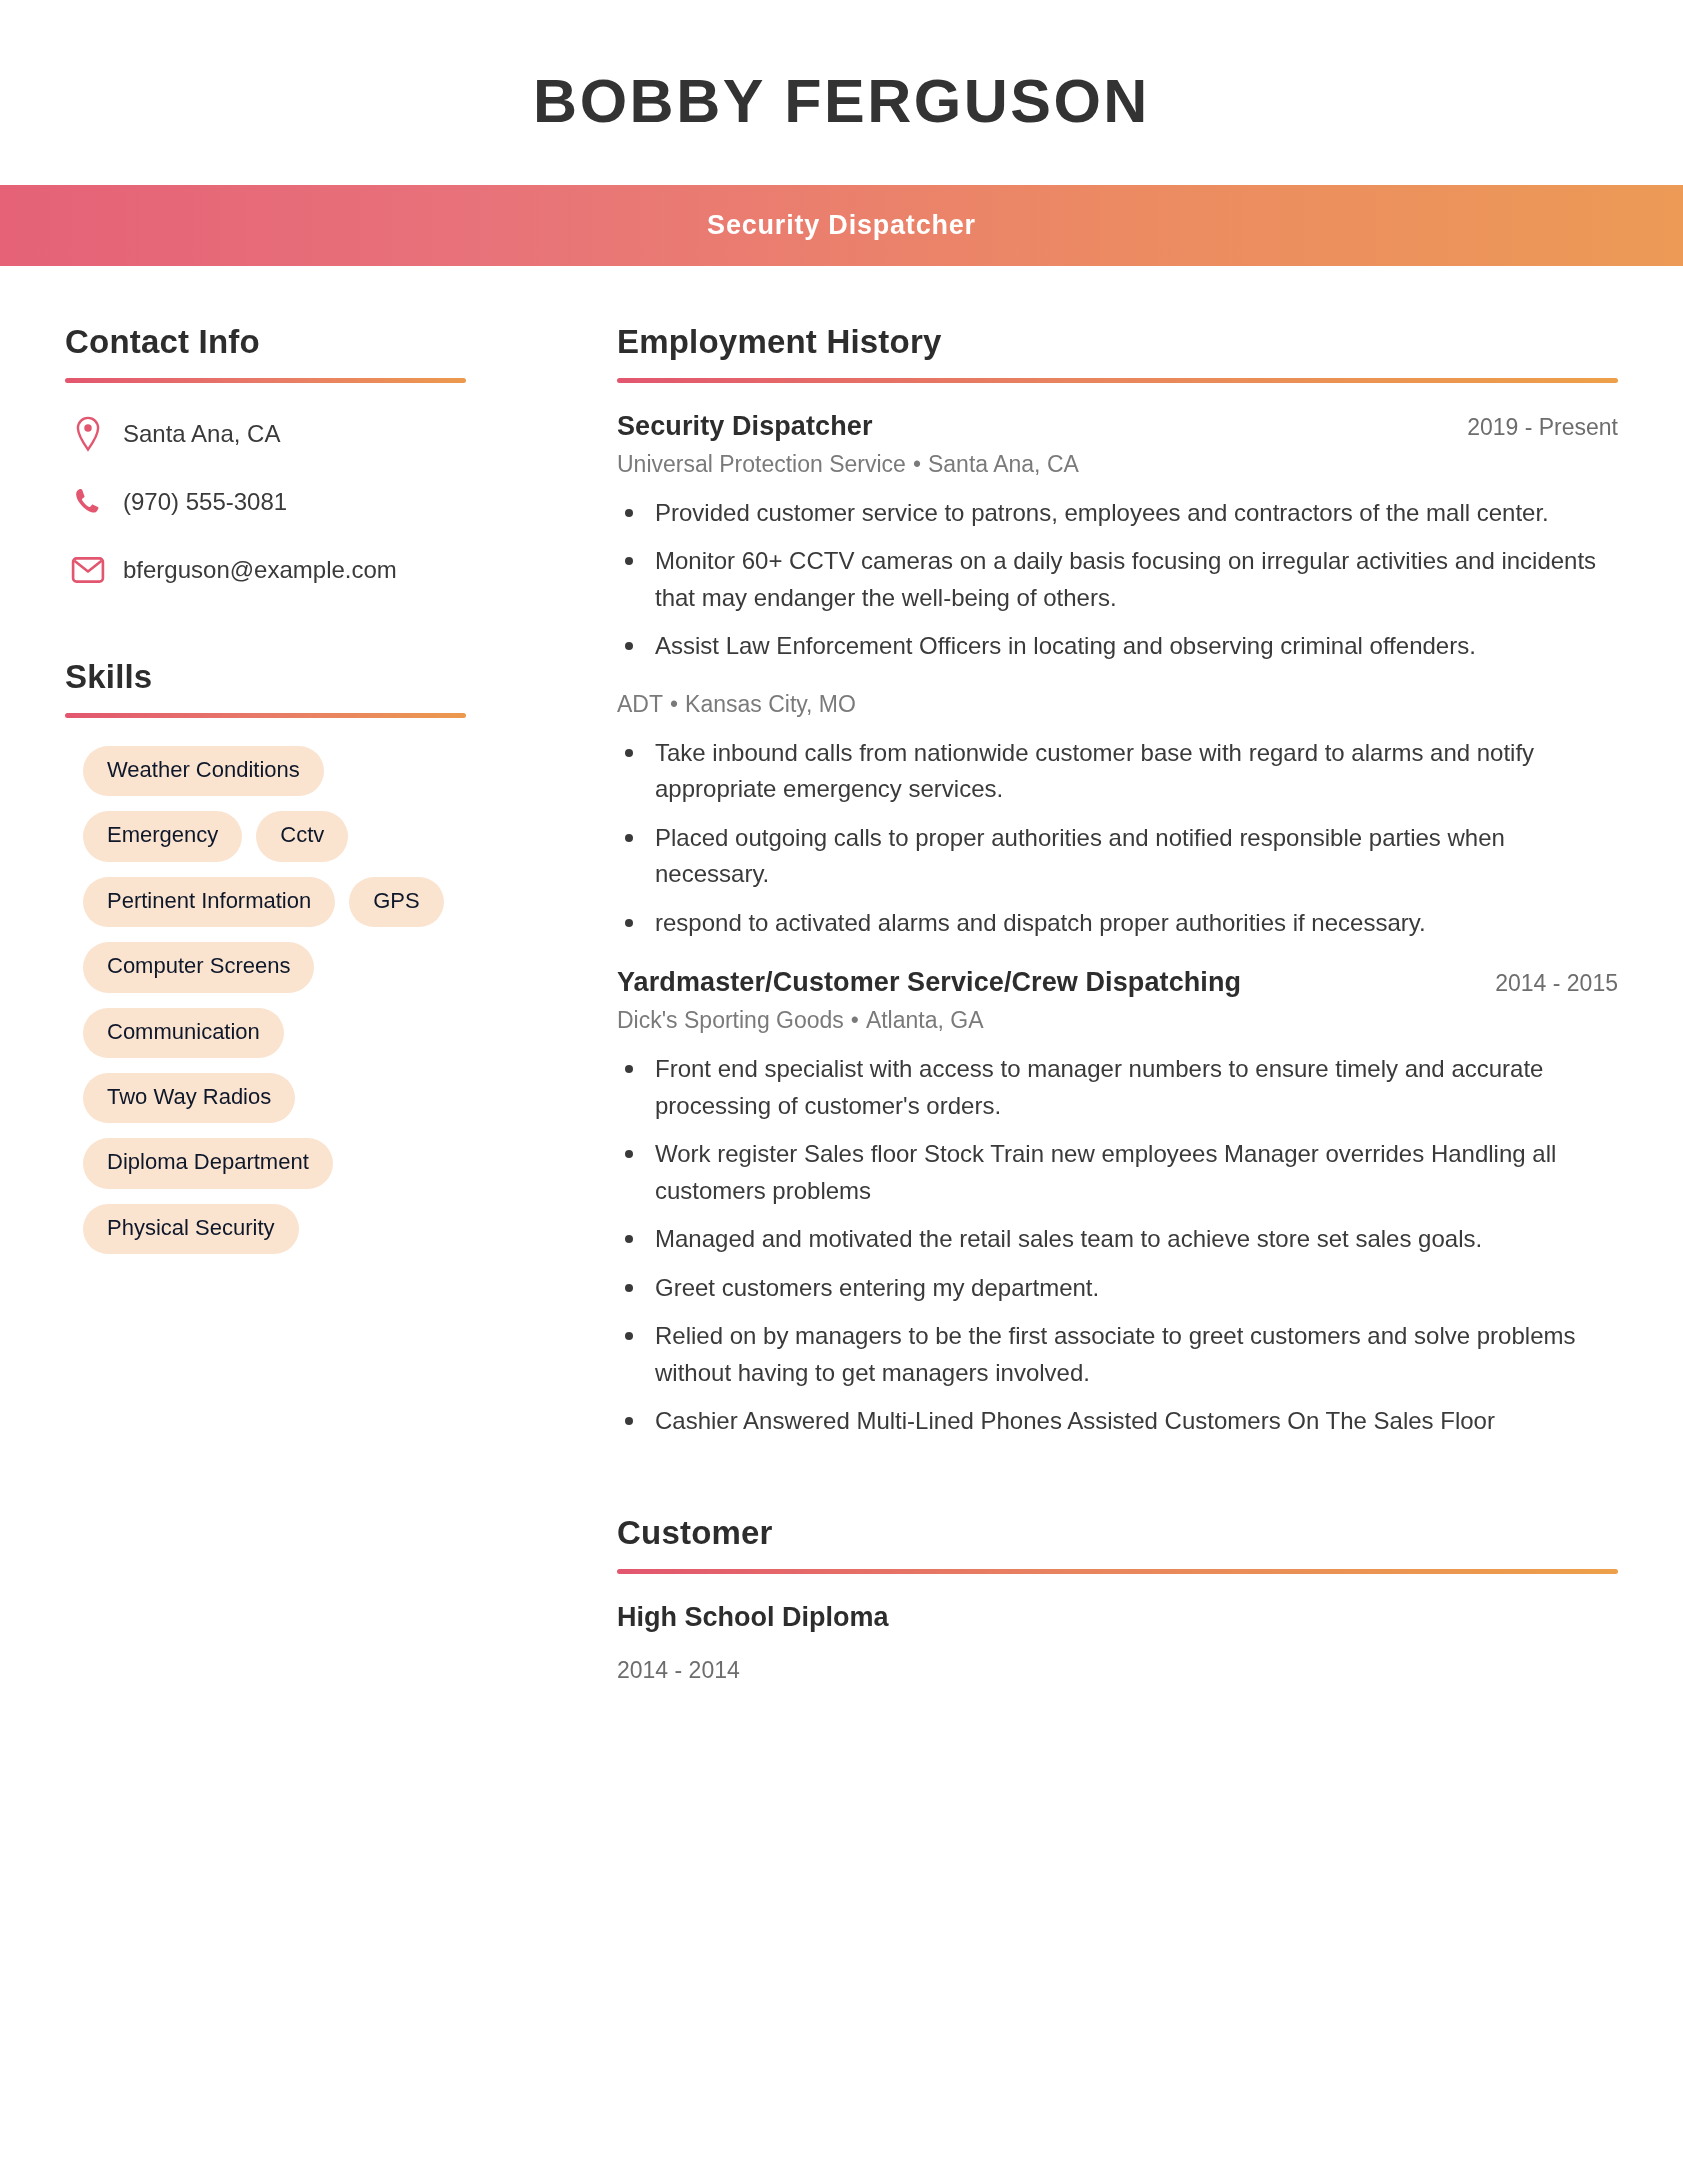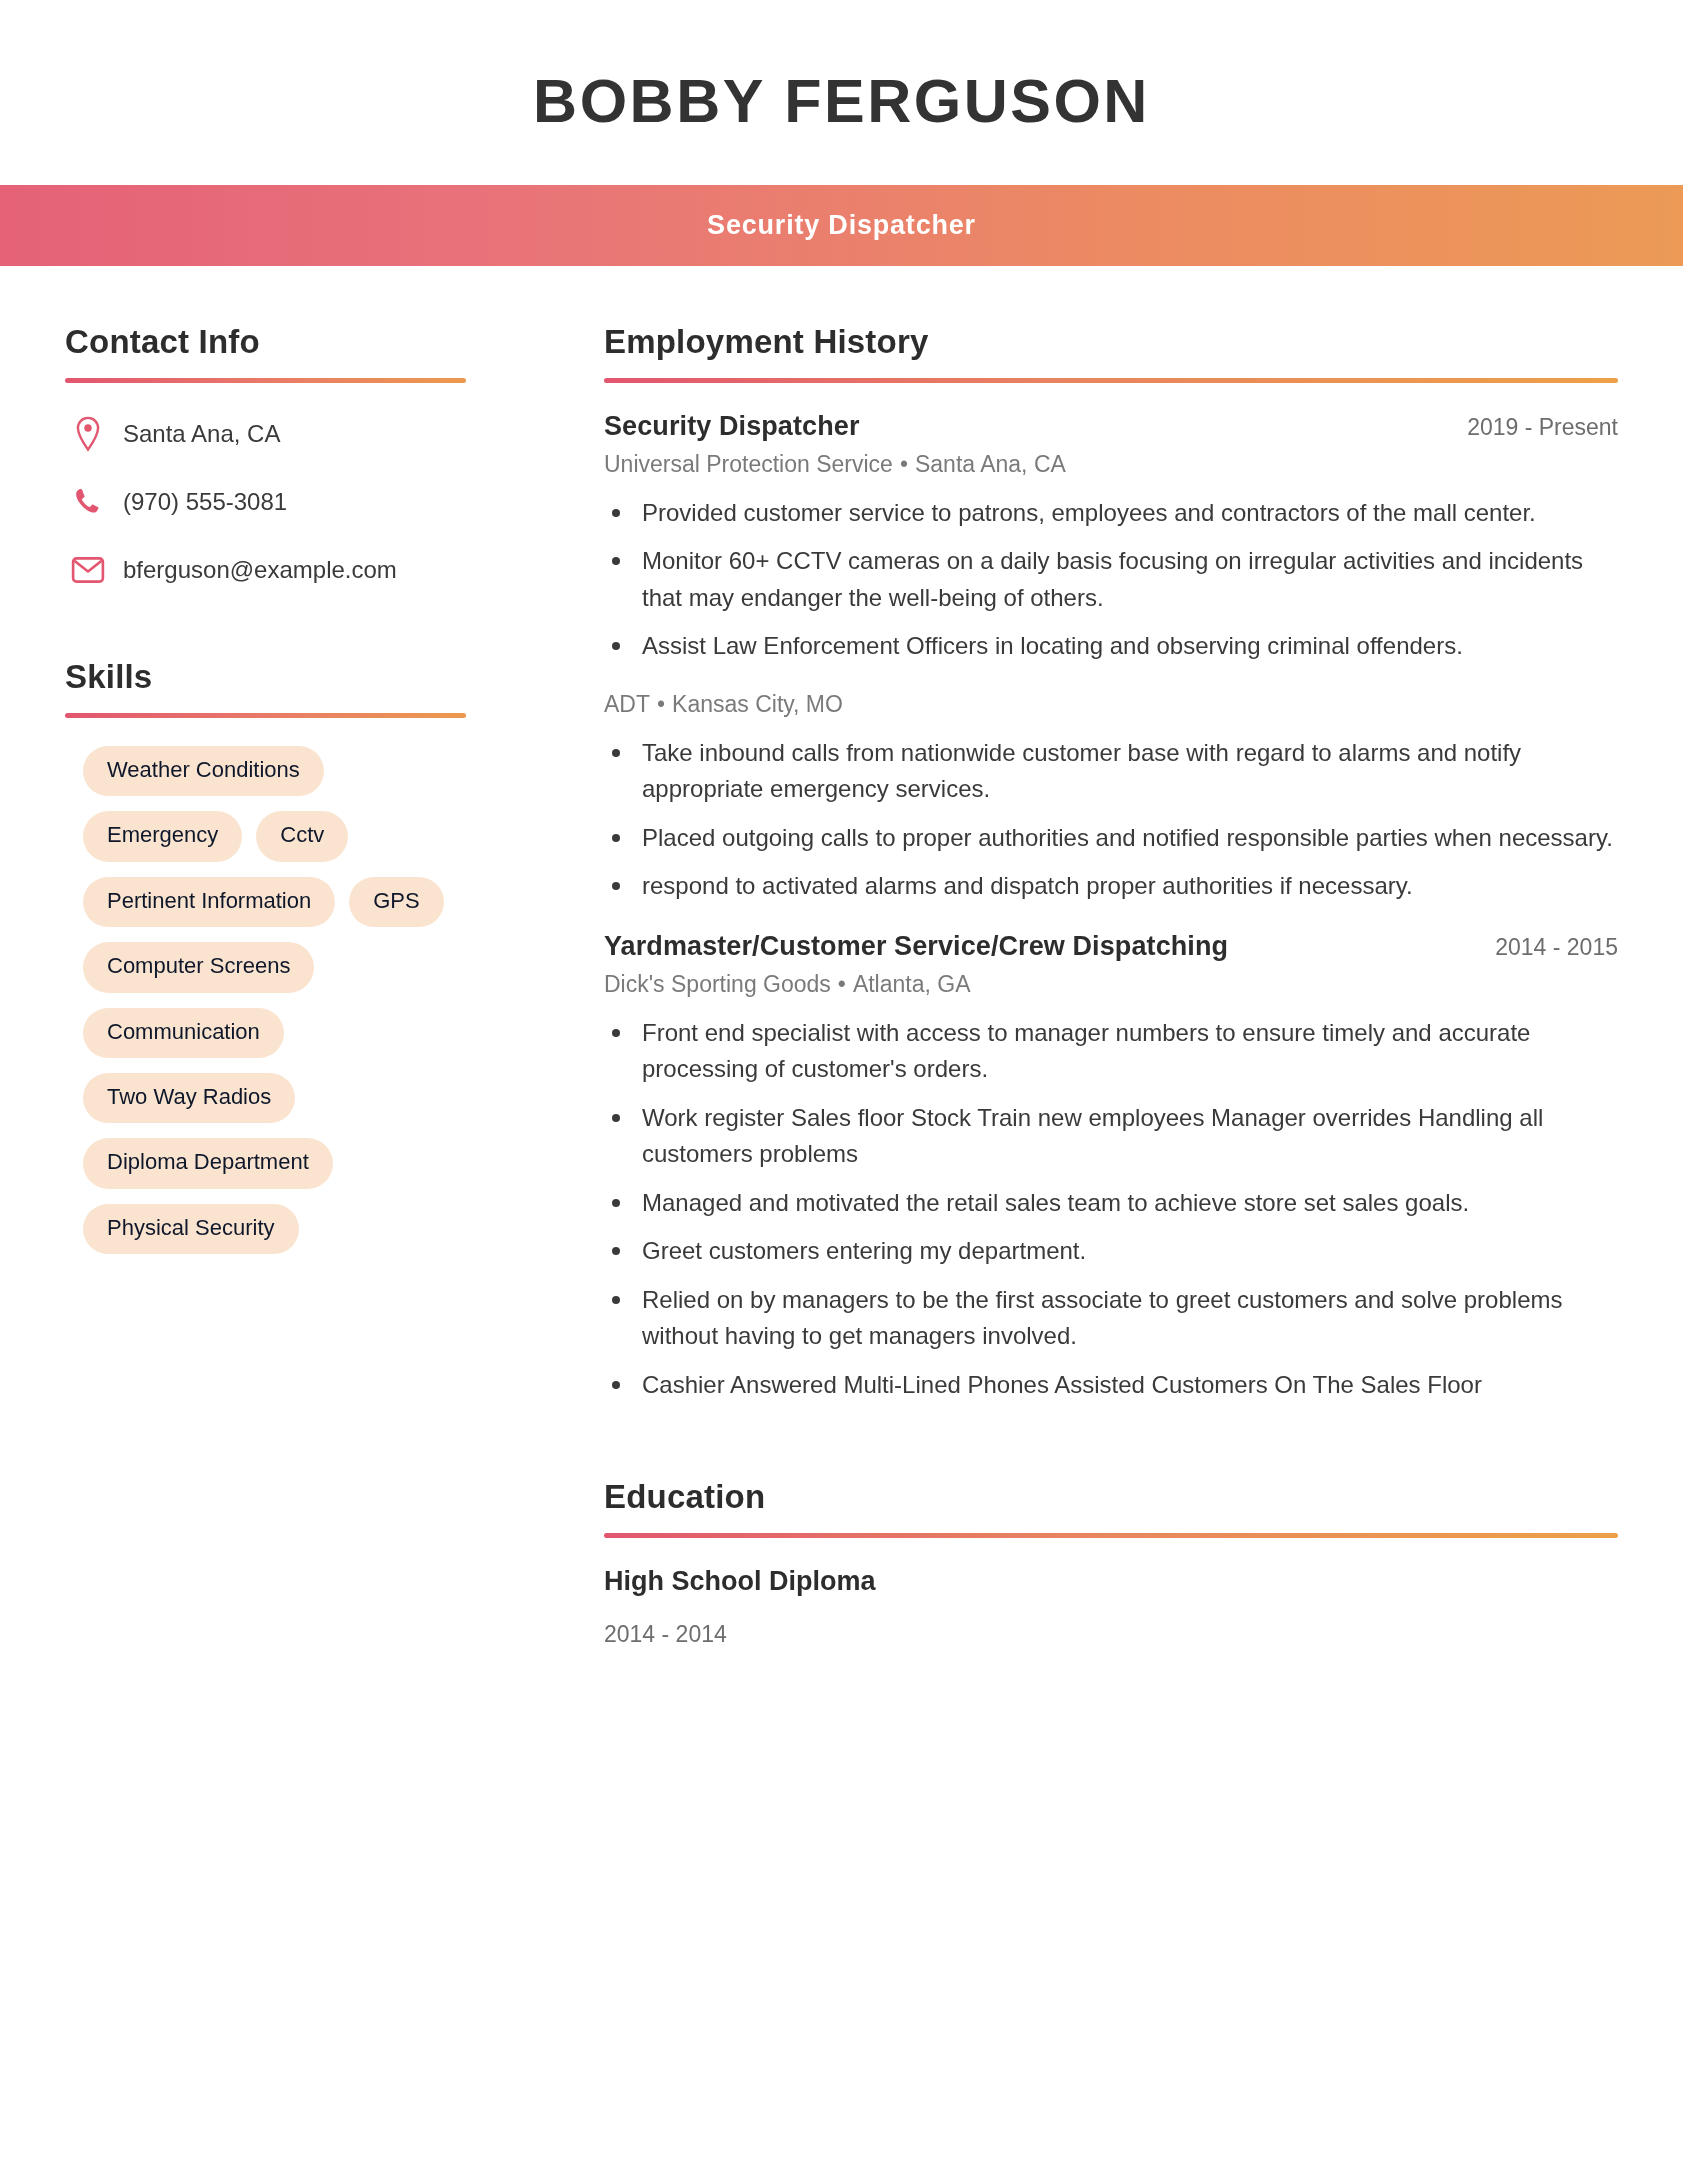--- a/index.html
+++ b/index.html
@@ -47,20 +47,21 @@
     font-size: 27px;
     font-weight: 700;
     letter-spacing: 0.8px;
   }
 
   
   .resume-body {
     display: flex;
     align-items: flex-start;
     padding: 57px 65px 0 65px;
+    gap: 13px;
   }
 
   .left-col {
     width: 460px;
     flex: 0 0 460px;
     padding-right: 59px;
   }
 
   .right-col {
     flex: 1 1 auto;
@@ -314,21 +315,21 @@
           <li>Managed and motivated the retail sales team to achieve store set sales goals.</li>
           <li>Greet customers entering my department.</li>
           <li>Relied on by managers to be the first associate to greet customers and solve problems without having to get managers involved.</li>
           <li>Cashier Answered Multi-Lined Phones Assisted Customers On The Sales Floor</li>
         </ul>
       </article>
 
     </section>
 
     <section class="education-block">
-      <h2 class="section-title">Education</h2>
+      <h2 class="section-title">Customer</h2>
       <div class="rule wide"></div>
 
       <div class="edu-entry">
         <div class="edu-degree">High School Diploma</div>
         <div class="edu-dates">2014 - 2014</div>
       </div>
     </section>
 
   </main>
 </div>

